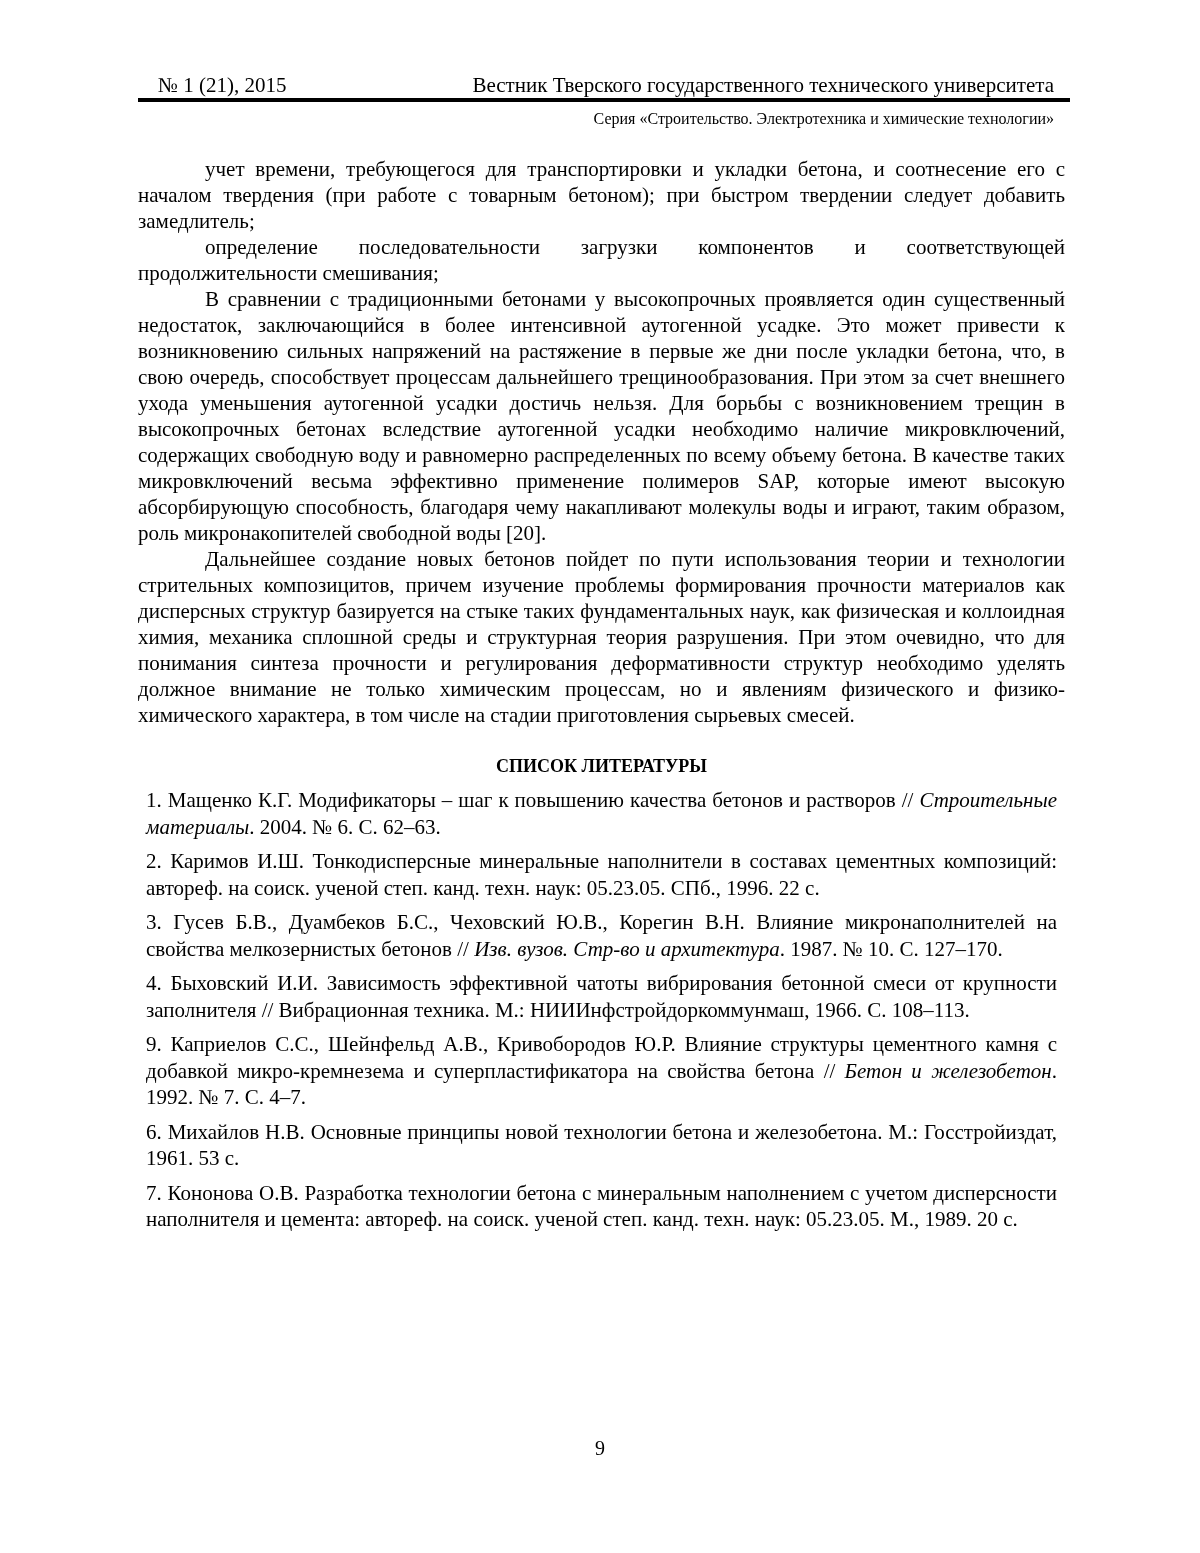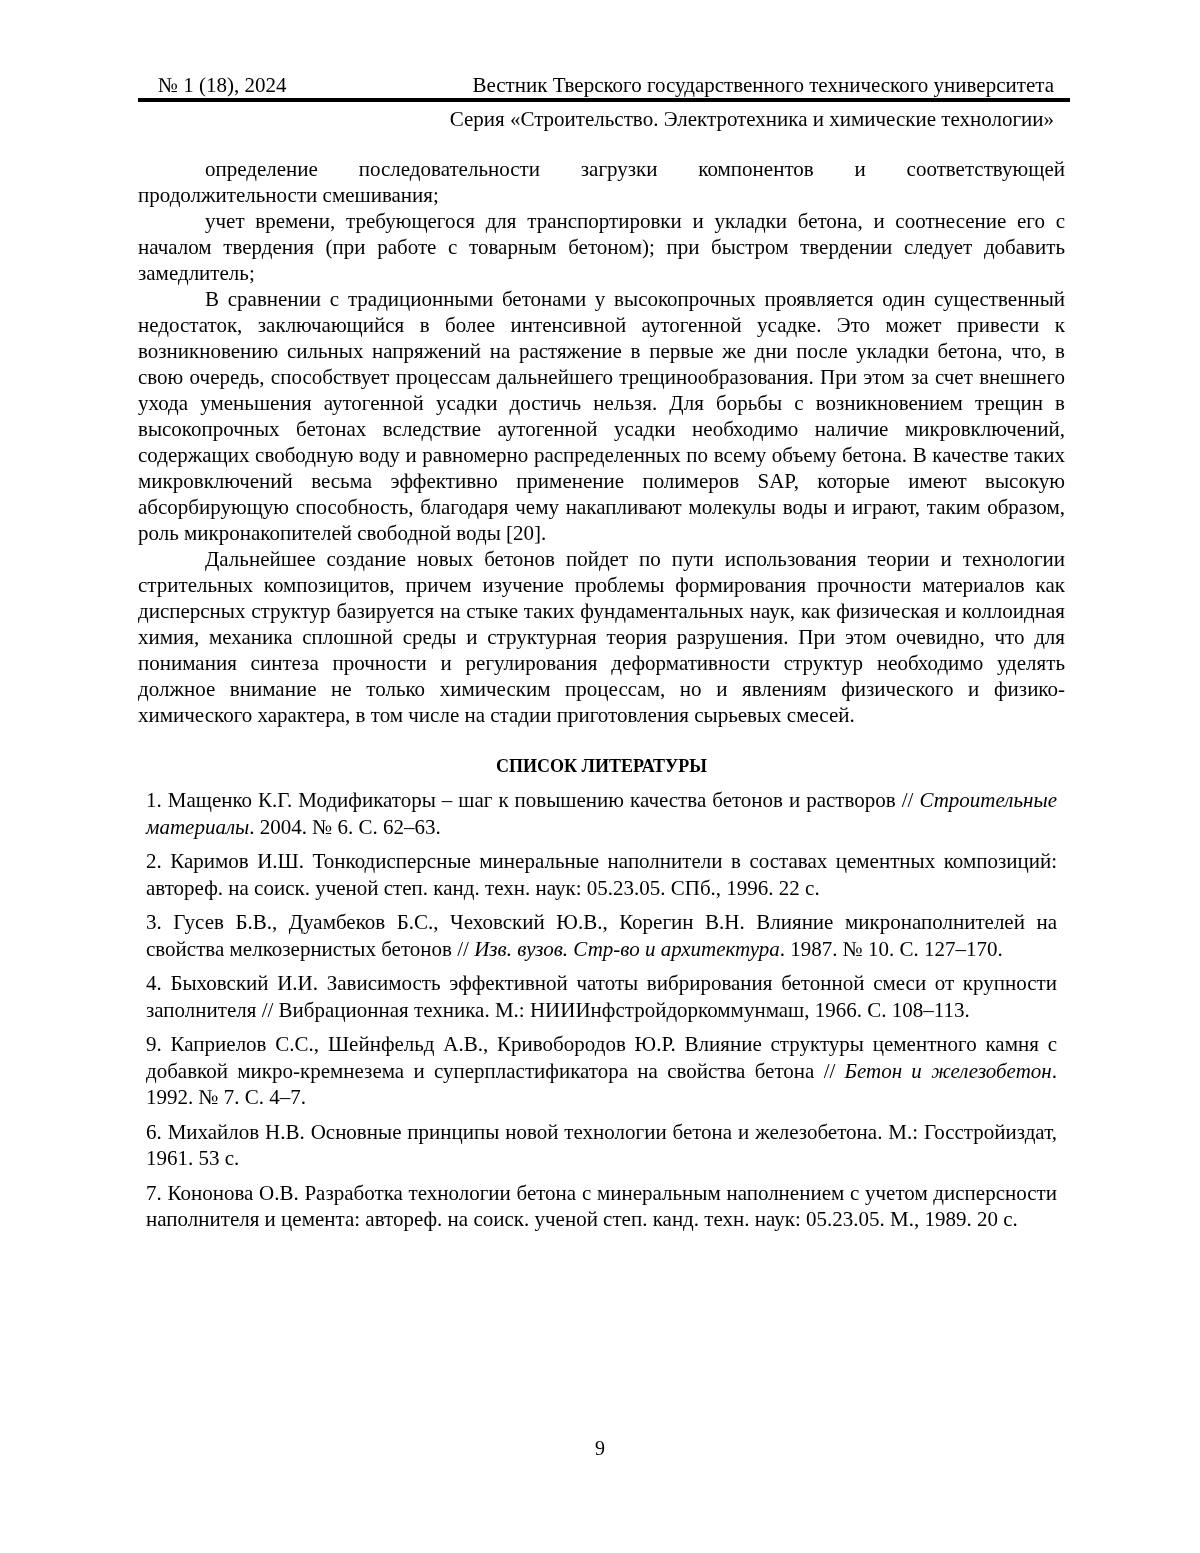--- a/index.html
+++ b/index.html
@@ -39,21 +39,21 @@
     background: #000000;
   }
   .header-series {
     position: absolute;
     left: 138px;
     top: 106px;
     width: 932px;
     box-sizing: border-box;
     padding-right: 16px;
     text-align: right;
-    font-size: 21px;
+    font-size: 16px;
     line-height: 26px;
   }
   .content {
     position: absolute;
     left: 138px;
     top: 156px;
     width: 927px;
     font-size: 21px;
     line-height: 26px;
     text-align: justify;
@@ -84,32 +84,32 @@
     font-size: 20px;
     line-height: 26px;
   }
 </style>
 </head>
 <body>
 
 <div class="page">
 
   <div class="header-row">
-    <span>№ 1 (18), 2024</span>
+    <span>№ 1 (21), 2015</span>
     <span>Вестник Тверского государственного технического университета</span>
   </div>
 
   <div class="header-rule"></div>
 
   <div class="header-series">Серия «Строительство. Электротехника и химические технологии»</div>
 
   <div class="content">
     <div>
+        <p class="para">учет времени, требующегося для транспортировки и укладки бетона, и соотнесение его с началом твердения (при работе с товарным бетоном); при быстром твердении следует добавить замедлитель;</p>
         <p class="para">определение последовательности загрузки компонентов и соответствующей продолжительности смешивания;</p>
-        <p class="para">учет времени, требующегося для транспортировки и укладки бетона, и соотнесение его с началом твердения (при работе с товарным бетоном); при быстром твердении следует добавить замедлитель;</p>
         <p class="para">В сравнении с традиционными бетонами у высокопрочных проявляется один существенный недостаток, заключающийся в более интенсивной аутогенной усадке. Это может привести к возникновению сильных напряжений на растяжение в первые же дни после укладки бетона, что, в свою очередь, способствует процессам дальнейшего трещинообразования. При этом за счет внешнего ухода уменьшения аутогенной усадки достичь нельзя. Для борьбы с возникновением трещин в высокопрочных бетонах вследствие аутогенной усадки необходимо наличие микровключений, содержащих свободную воду и равномерно распределенных по всему объему бетона. В качестве таких микровключений весьма эффективно применение полимеров SAP, которые имеют высокую абсорбирующую способность, благодаря чему накапливают молекулы воды и играют, таким образом, роль микронакопителей свободной воды [20].</p>
         <p class="para">Дальнейшее создание новых бетонов пойдет по пути использования теории и технологии стрительных композицитов, причем изучение проблемы формирования прочности материалов как дисперсных структур базируется на стыке таких фундаментальных наук, как физическая и коллоидная химия, механика сплошной среды и структурная теория разрушения. При этом очевидно, что для понимания синтеза прочности и регулирования деформативности структур необходимо уделять должное внимание не только химическим процессам, но и явлениям физического и физико-химического характера, в том числе на стадии приготовления сырьевых смесей.</p>
       </div>
     <h2 class="refs-heading">СПИСОК ЛИТЕРАТУРЫ</h2>
     <div>
         <p class="ref"><span>1. Мащенко К.Г. Модификаторы – шаг к повышению качества бетонов и растворов // </span><i>Строительные материалы</i><span>. 2004. № 6. С. 62–63.</span></p>
         <p class="ref"><span>2. Каримов И.Ш. Тонкодисперсные минеральные наполнители в составах цементных композиций: автореф. на соиск. ученой степ. канд. техн. наук: 05.23.05. СПб., 1996. 22 с.</span></p>
         <p class="ref"><span>3. Гусев Б.В., Дуамбеков Б.С., Чеховский Ю.В., Корегин В.Н. Влияние микронаполнителей на свойства мелкозернистых бетонов // </span><i>Изв. вузов. Стр-во и архитектура</i><span>. 1987. № 10. С. 127–170.</span></p>
         <p class="ref"><span>4. Быховский И.И. Зависимость эффективной чатоты вибрирования бетонной смеси от крупности заполнителя // Вибрационная техника. М.: НИИИнфстройдоркоммунмаш, 1966. С. 108–113.</span></p>
         <p class="ref"><span>9. Каприелов С.С., Шейнфельд А.В., Кривобородов Ю.Р. Влияние структуры цементного камня с добавкой микро-кремнезема и суперпластификатора на свойства бетона // </span><i>Бетон и железобетон</i><span>. 1992. № 7. С. 4–7.</span></p>

